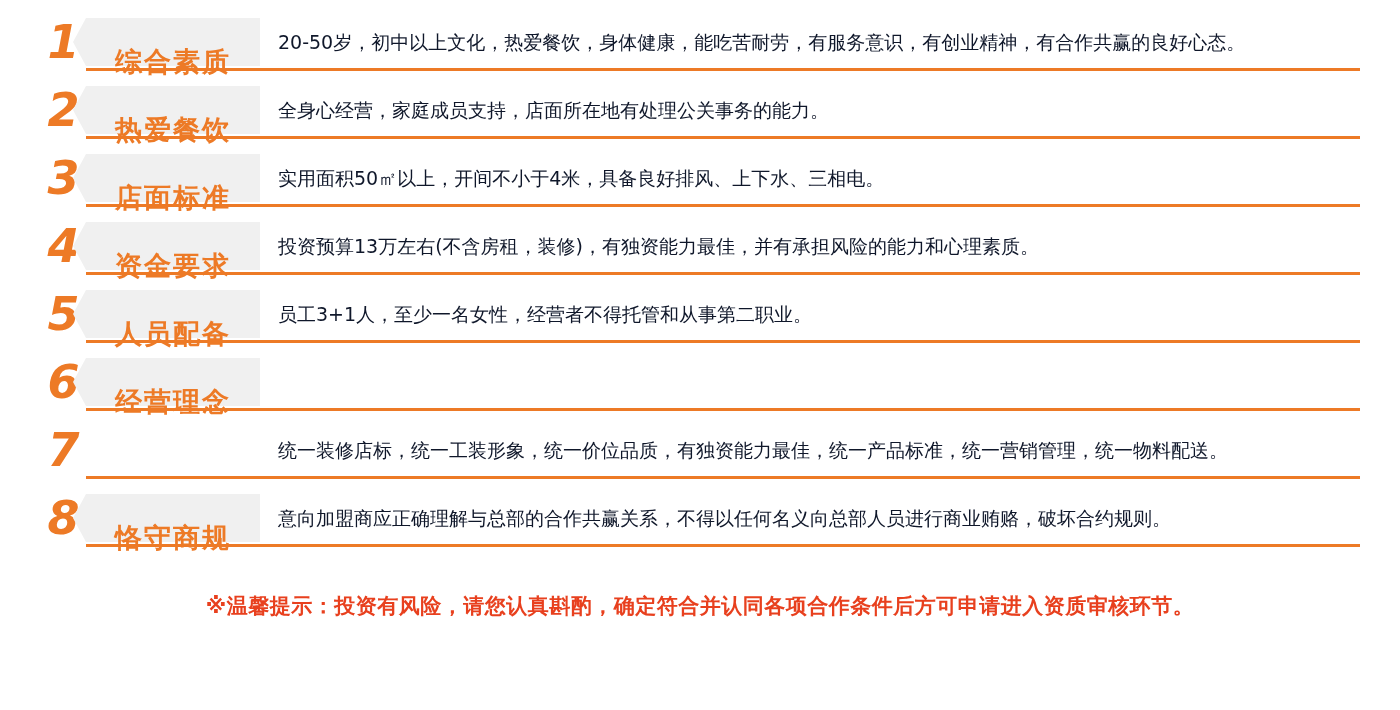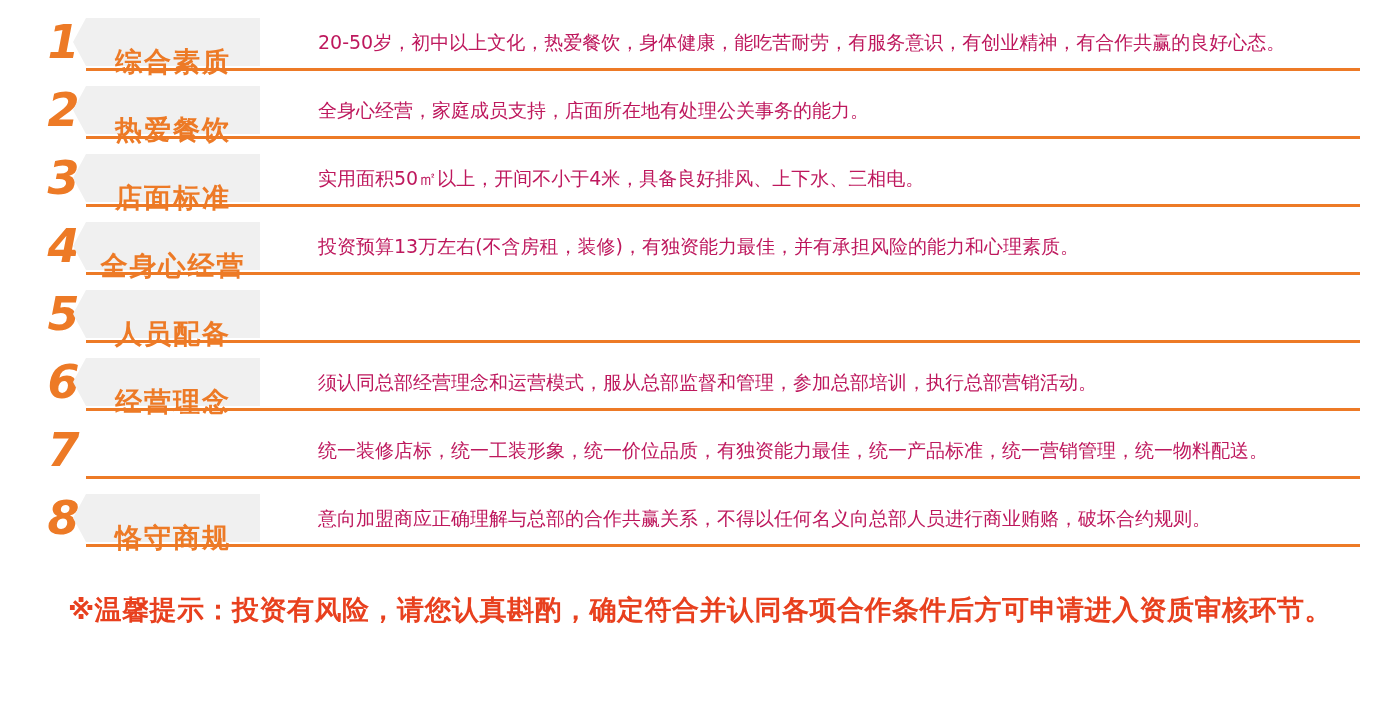--- a/index.html
+++ b/index.html
@@ -80,38 +80,37 @@
     position: relative;
     flex: 1 1 auto;
     height: 48px;
     display: flex;
     align-items: center;
     padding-left: 18px;
     box-sizing: border-box;
   }
   .desc {
     font-size: 19px;
-    color: #be185d;
+    color: #0f172a;
     line-height: 26px;
     font-family: "DejaVu Sans", "Liberation Sans", sans-serif;
     white-space: nowrap;
-    margin-left: 40px;
   }
   .rule {
     position: absolute;
     left: 46px;
     right: 0;
     top: 50px;
     height: 3px;
     background: #ED7A26;
   }
   .footer {
     margin-top: 30px;
     text-align: center;
-    font-size: 27px;
+    font-size: 21px;
     color: #E8401E;
     font-weight: bold;
     letter-spacing: 0.5px;
     font-family: "DejaVu Sans", "Liberation Sans", sans-serif;
   }
 </style>
 </head>
 <body>
 
 <div class="board">
@@ -152,49 +151,49 @@
     <div class="desc-wrap">
       <span class="desc">实用面积50㎡以上，开间不小于4米，具备良好排风、上下水、三相电。</span>
     </div>
     <div class="rule"></div>
   </div>
 
   <div class="row">
     <div class="badge">
       <div class="num">4</div>
       <div class="tag">
-        <span class="tag-text">全身心经营</span>
+        <span class="tag-text">资金要求</span>
       </div>
     </div>
     <div class="desc-wrap">
       <span class="desc">投资预算13万左右(不含房租，装修)，有独资能力最佳，并有承担风险的能力和心理素质。</span>
     </div>
     <div class="rule"></div>
   </div>
 
   <div class="row">
     <div class="badge">
       <div class="num">5</div>
       <div class="tag">
         <span class="tag-text">人员配备</span>
       </div>
     </div>
+    <div class="desc-wrap">
+      <span class="desc">员工3+1人，至少一名女性，经营者不得托管和从事第二职业。</span>
+    </div>
     <div class="rule"></div>
   </div>
 
   <div class="row">
     <div class="badge">
       <div class="num">6</div>
       <div class="tag">
         <span class="tag-text">经营理念</span>
       </div>
     </div>
-    <div class="desc-wrap">
-      <span class="desc">须认同总部经营理念和运营模式，服从总部监督和管理，参加总部培训，执行总部营销活动。</span>
-    </div>
     <div class="rule"></div>
   </div>
 
   <div class="row">
     <div class="badge">
       <div class="num">7</div>
     </div>
     <div class="desc-wrap">
       <span class="desc">统一装修店标，统一工装形象，统一价位品质，有独资能力最佳，统一产品标准，统一营销管理，统一物料配送。</span>
     </div>

